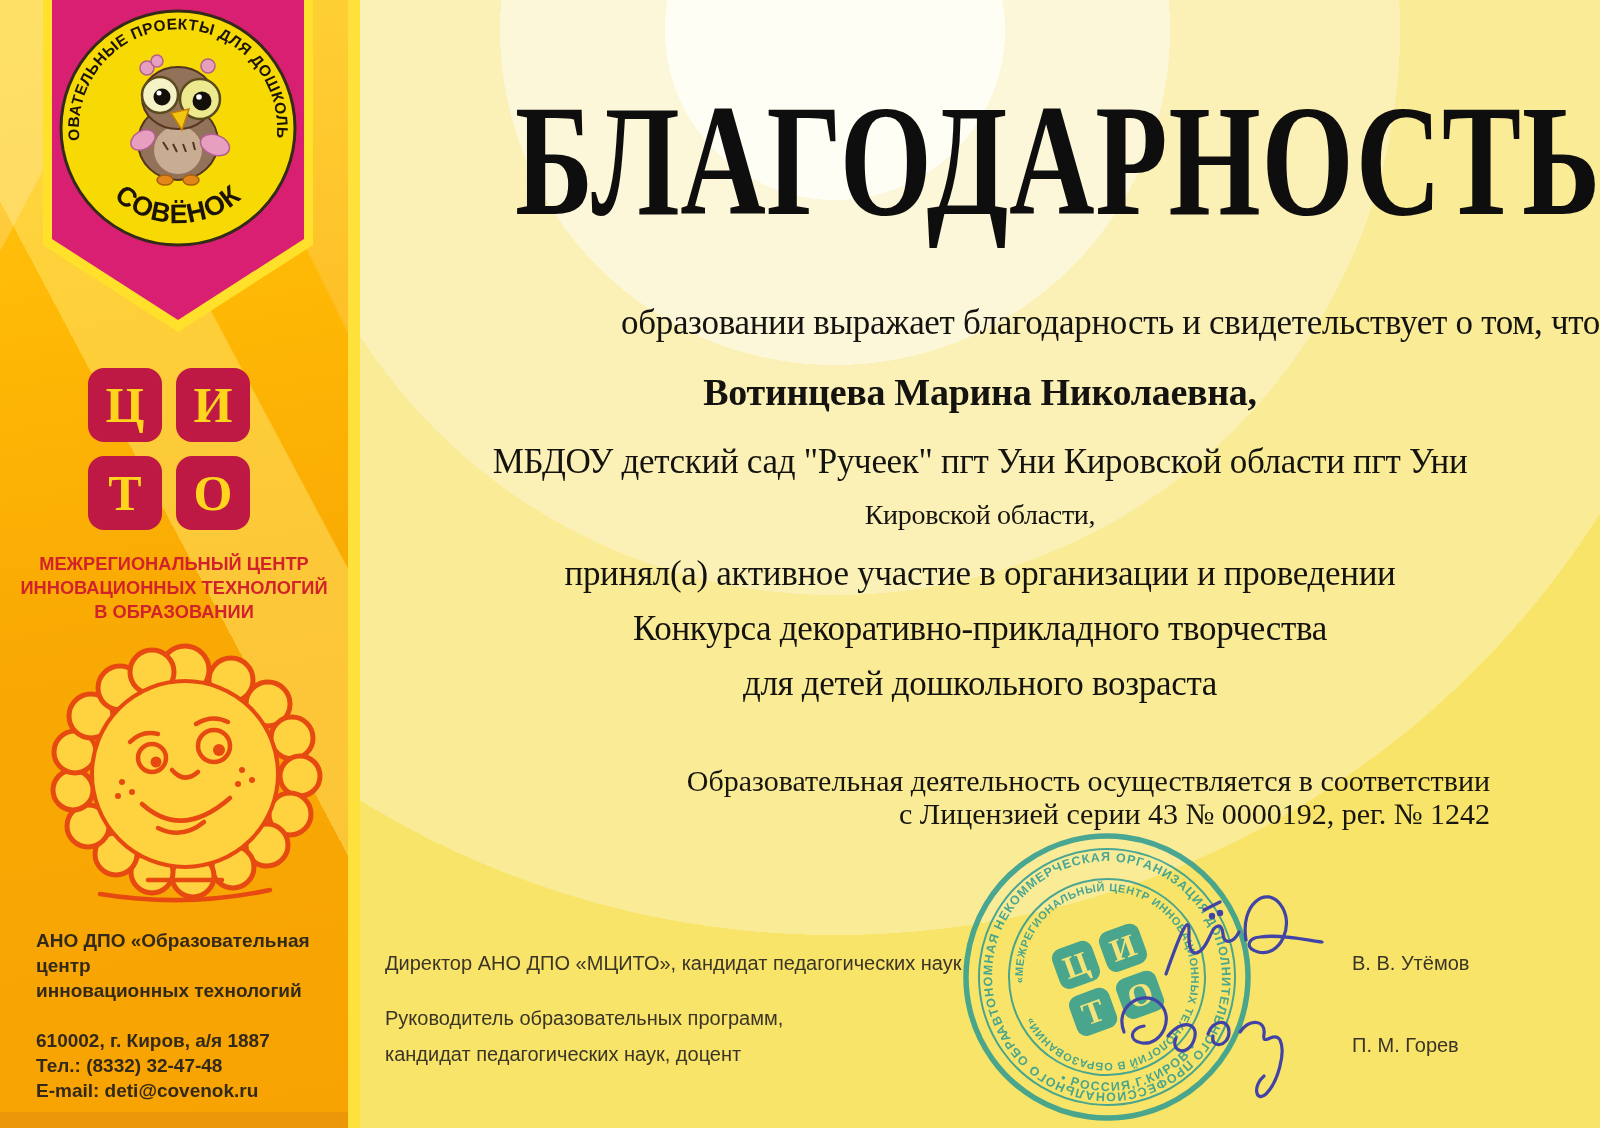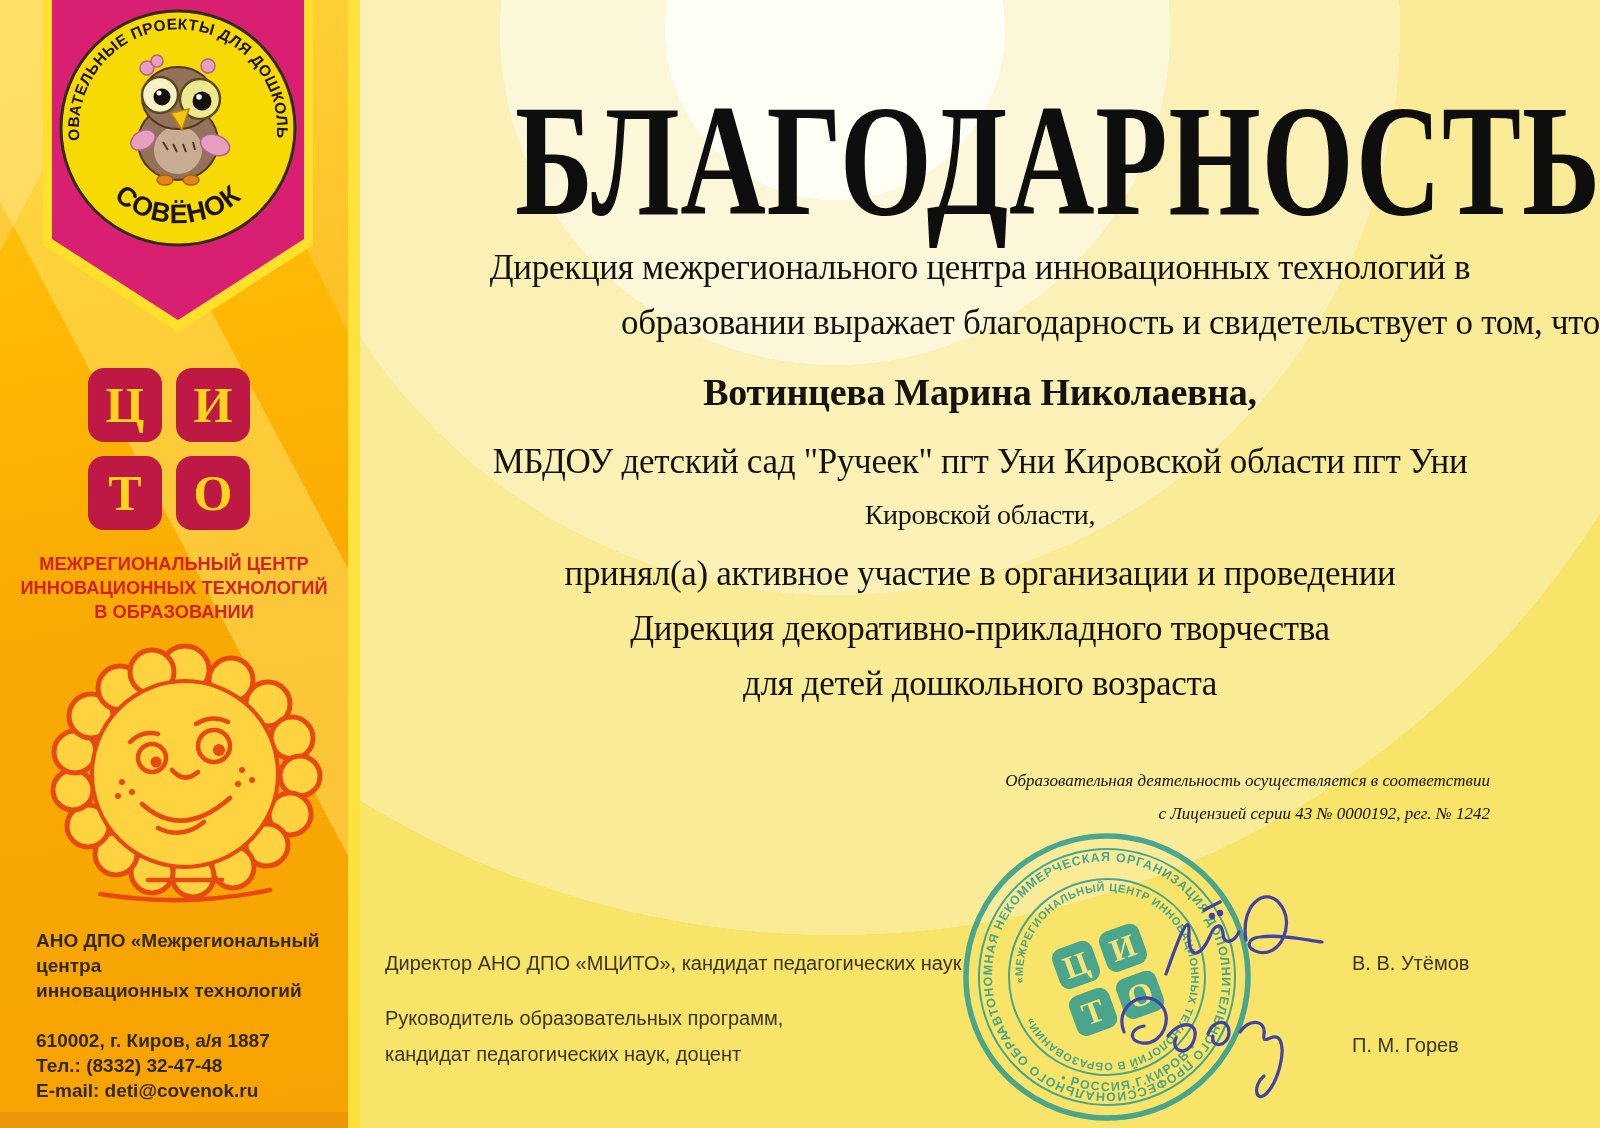--- a/index.html
+++ b/index.html
@@ -41,21 +41,21 @@
     letter-spacing:-.3px;white-space:nowrap;}
   .intro1{top:248px;font-size:35px;}
   .intro2{top:303px;font-size:35px;text-align:right;}
   .name{top:370px;font-size:38px;font-weight:bold;}
   .org1{top:442px;font-size:35px;}
   .org2{top:499px;font-size:28px;}
   .part1{top:554px;font-size:35px;}
   .part2{top:609px;font-size:35px;}
   .part3{top:664px;font-size:35px;}
   .license{position:absolute;right:110px;top:764px;text-align:right;
-    font-style:italic;font-size:17px;line-height:33px;color:#17150F;}
+    font-size:30px;line-height:33px;color:#17150F;}
   .sig-label{position:absolute;font-family:"Liberation Sans",sans-serif;font-size:20px;
     color:#3B3527;white-space:nowrap;}
   .lbl-director{left:385px;top:952px;}
   .lbl-manager1{left:385px;top:1007px;}
   .lbl-manager2{left:385px;top:1043px;}
   .nm-director{left:1352px;top:952px;}
   .nm-manager{left:1352px;top:1034px;}
   .stamp-svg{position:absolute;left:952px;top:822px;opacity:.85;}
   .sig-svg{position:absolute;}
   .sig1{left:1160px;top:882px;}
@@ -164,40 +164,39 @@
         <circle cx="92" cy="140" r="3"></circle>
           <circle cx="102" cy="150" r="3"></circle>
           <circle cx="88" cy="154" r="3"></circle>
         <circle cx="212" cy="128" r="3"></circle>
           <circle cx="222" cy="138" r="3"></circle>
           <circle cx="208" cy="142" r="3"></circle>
       </g>
     </svg>
 
     <div class="contacts">
-      <div>АНО ДПО «Межрегиональный центра</div>
+      <div>АНО ДПО «Образовательная центр</div>
       <div>инновационных технологий</div>
       <div class="grp2">610002, г. Киров, а/я 1887</div>
       <div>Тел.: (8332) 32-47-48</div>
       <div>E-mail: deti@covenok.ru</div>
 
     </div>
   </div>
   <div class="sidebar-bottom-strip"></div>
   <div class="sidebar-edge"></div>
 
   <div class="title">БЛАГОДАРНОСТЬ</div>
 
-  <div class="t-line intro1">Дирекция межрегионального центра инновационных технологий в</div>
   <div class="t-line intro2">образовании выражает благодарность и свидетельствует о том, что</div>
   <div class="t-line name">Вотинцева Марина Николаевна,</div>
   <div class="t-line org1">МБДОУ детский сад "Ручеек" пгт Уни Кировской области пгт Уни</div>
   <div class="t-line org2">Кировской области,</div>
   <div class="t-line part1">принял(а) активное участие в организации и проведении</div>
-  <div class="t-line part2">Дирекция декоративно-прикладного творчества</div>
+  <div class="t-line part2">Конкурса декоративно-прикладного творчества</div>
   <div class="t-line part3">для детей дошкольного возраста</div>
 
   <div class="license">
     <div>Образовательная деятельность осуществляется в соответствии</div>
     <div>с Лицензией серии 43 № 0000192, рег. № 1242</div>
   </div>
 
   <svg class="stamp-svg" width="310" height="310" viewBox="0 0 310 310">
     <g transform="rotate(-14 155 155)">
       <circle cx="155" cy="155" r="141" fill="none" stroke="#2B9B92" stroke-width="5.5"></circle>

